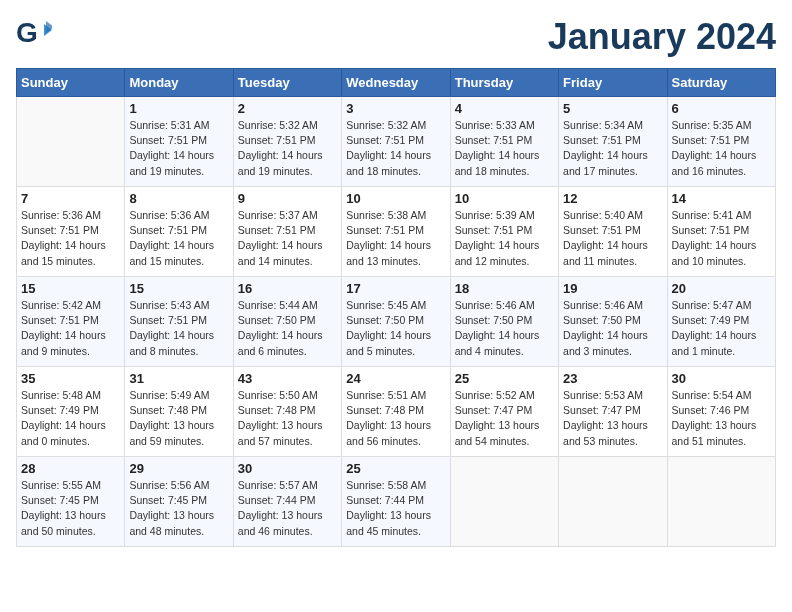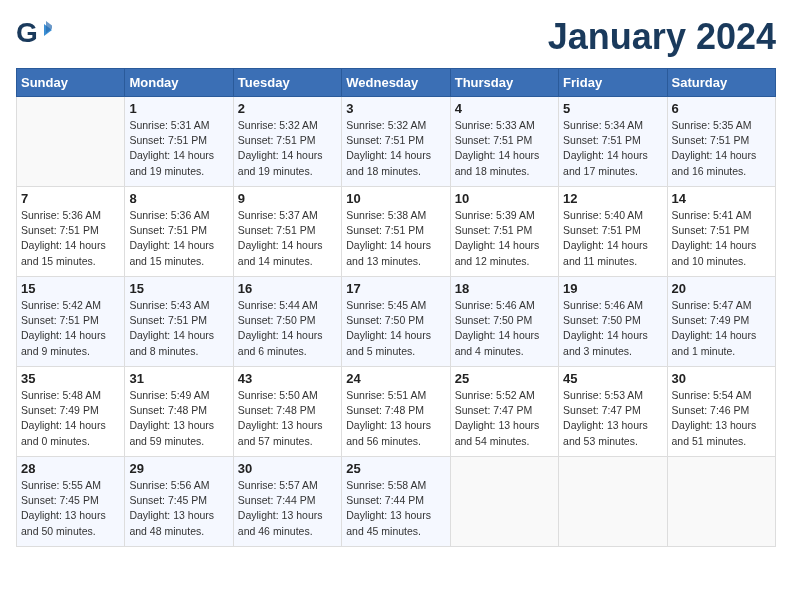--- a/index.html
+++ b/index.html
@@ -217,21 +217,21 @@
         </td>
         <td>
           <div class="day-number">24</div>
           <div class="cell-data">Sunrise: 5:51 AM<br>Sunset: 7:48 PM<br>Daylight: 13 hours<br>and 56 minutes.</div>
         </td>
         <td>
           <div class="day-number">25</div>
           <div class="cell-data">Sunrise: 5:52 AM<br>Sunset: 7:47 PM<br>Daylight: 13 hours<br>and 54 minutes.</div>
         </td>
         <td>
-          <div class="day-number">45</div>
+          <div class="day-number">23</div>
           <div class="cell-data">Sunrise: 5:53 AM<br>Sunset: 7:47 PM<br>Daylight: 13 hours<br>and 53 minutes.</div>
         </td>
         <td>
           <div class="day-number">30</div>
           <div class="cell-data">Sunrise: 5:54 AM<br>Sunset: 7:46 PM<br>Daylight: 13 hours<br>and 51 minutes.</div>
         </td>
       </tr>
       <tr>
         <td>
           <div class="day-number">28</div>

